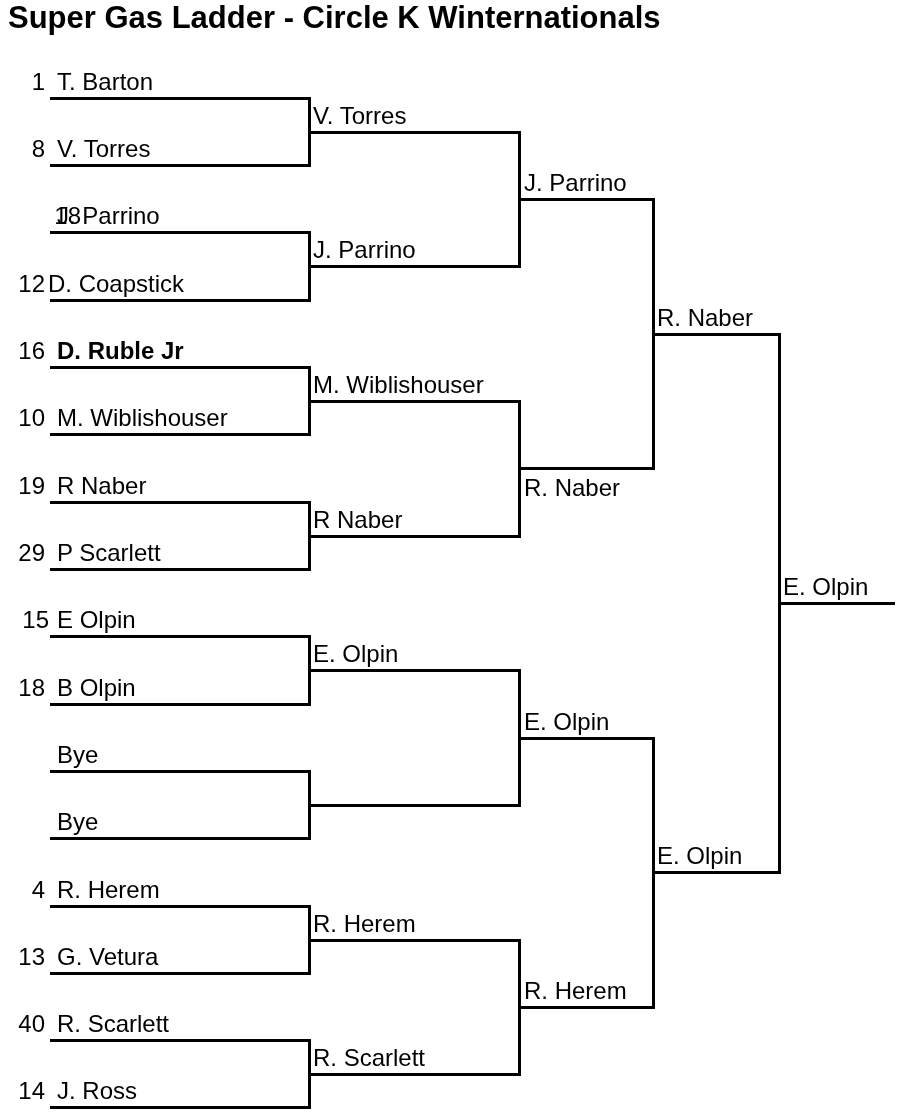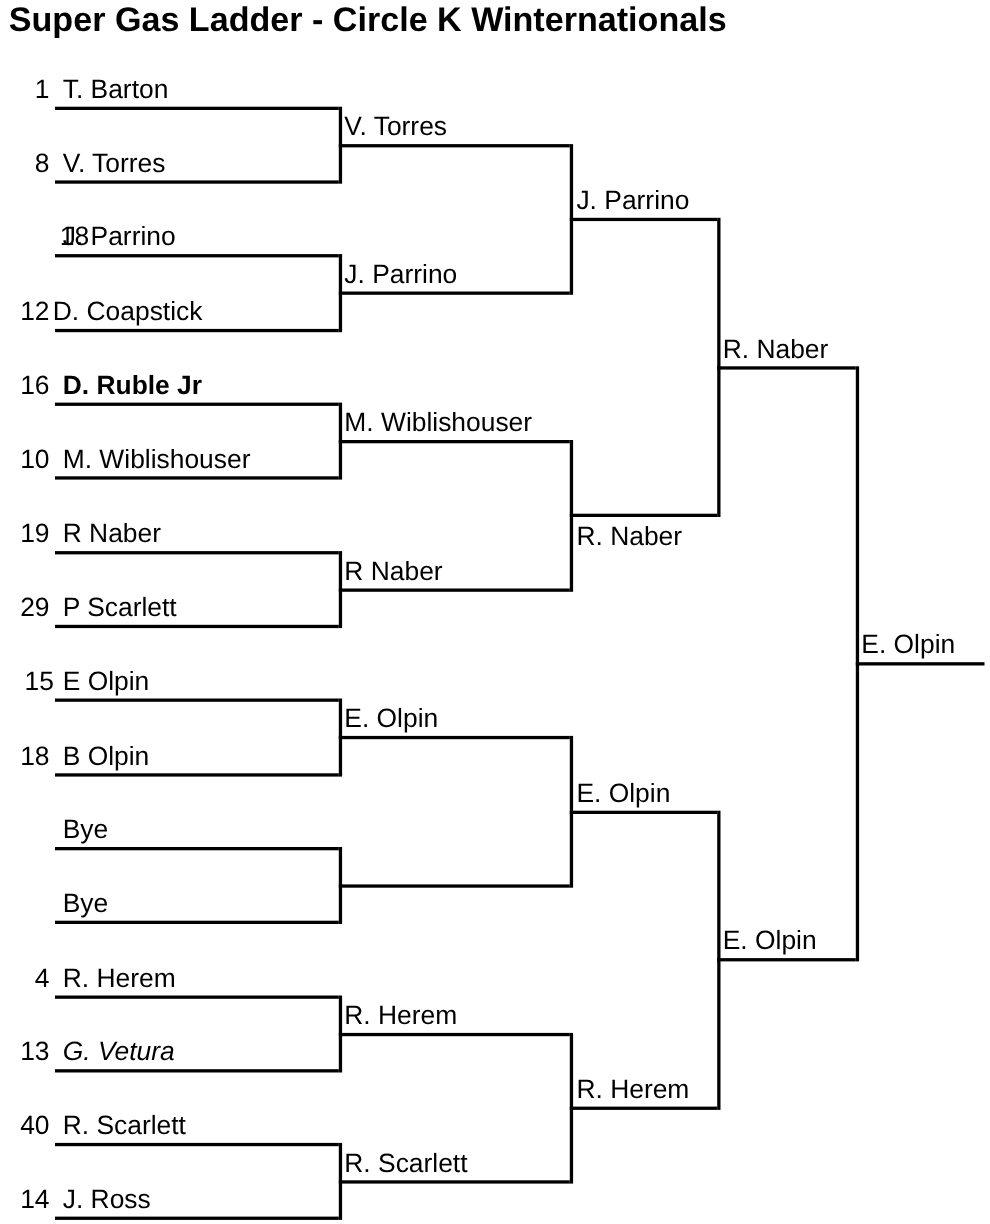--- a/index.html
+++ b/index.html
@@ -56,21 +56,21 @@
       <div class="lbl" style="left: 57px; top: 674px;">B Olpin</div>
       <div class="hline" style="left: 50px; top: 703px; width: 258px;"></div>
       <div class="lbl" style="left: 57px; top: 741px;">Bye</div>
       <div class="hline" style="left: 50px; top: 770px; width: 258px;"></div>
       <div class="lbl" style="left: 57px; top: 808px;">Bye</div>
       <div class="hline" style="left: 50px; top: 837px; width: 258px;"></div>
       <div class="lbl seed" style="left: 0px; width: 45px; top: 876px;">4</div>
       <div class="lbl" style="left: 57px; top: 876px;">R. Herem</div>
       <div class="hline" style="left: 50px; top: 905px; width: 258px;"></div>
       <div class="lbl seed" style="left: 0px; width: 45px; top: 943px;">13</div>
-      <div class="lbl" style="left: 57px; top: 943px; font-style: italic;">G. Vetura</div>
+      <div class="lbl" style="left: 57px; top: 943px;">G. Vetura</div>
       <div class="hline" style="left: 50px; top: 972px; width: 258px;"></div>
       <div class="lbl seed" style="left: 0px; width: 45px; top: 1010px;">40</div>
       <div class="lbl" style="left: 57px; top: 1010px;">R. Scarlett</div>
       <div class="hline" style="left: 50px; top: 1039px; width: 258px;"></div>
       <div class="lbl seed" style="left: 0px; width: 45px; top: 1077px;">14</div>
       <div class="lbl" style="left: 57px; top: 1077px;">J. Ross</div>
       <div class="hline" style="left: 50px; top: 1106px; width: 258px;"></div>
       <div class="vline" style="left: 308px; top: 97px; height: 70px;"></div>
       <div class="hline" style="left: 308px; top: 130.5px; width: 210px;"></div>
       <div class="lbl" style="left: 313px; top: 101.5px;">V. Torres</div>

